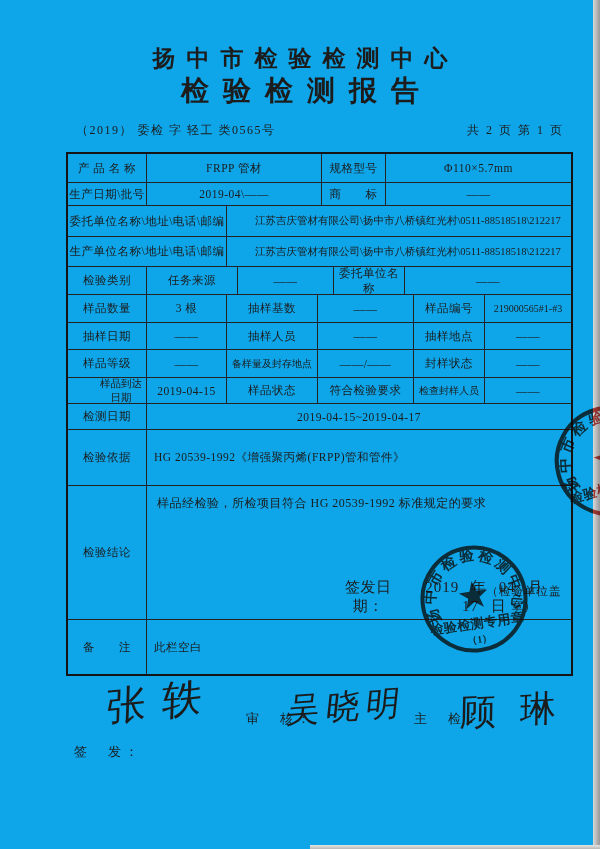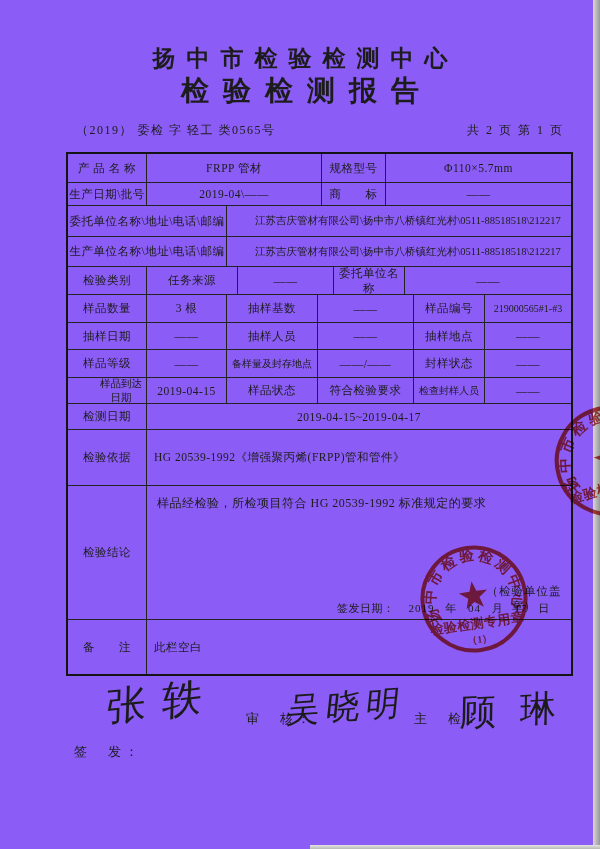--- a/index.html
+++ b/index.html
@@ -1,18 +1,18 @@
 <!DOCTYPE html>
 <html><head>
 <meta charset="utf-8">
 <style>
   html,body { margin:0; padding:0; background:#e9e9e7; }
   .page {
     position:relative; width:600px; height:849px; margin:0 auto;
-    background:#8b5cf6; overflow:hidden;
+    background:#0ea5e9; overflow:hidden;
     font-family:"Liberation Serif","DejaVu Serif",serif;
     color:#1c1c1c;
   }
   .scan-edge-right { position:absolute; top:0; right:0; width:7px; height:100%;
     background:linear-gradient(to right,#d9d9d7,#97979a); }
   .scan-edge-bottom { position:absolute; bottom:0; right:0; width:290px; height:4px;
     background:linear-gradient(to bottom,#e3e3e1,#b9b9b7); }
 
   .org-title { position:absolute; top:43px; left:0; width:100%; text-align:center;
     font-size:23px; font-weight:700; letter-spacing:11px; text-indent:11px; }
@@ -35,21 +35,21 @@
   .c80{flex:0 0 80px} .c91{flex:0 0 91px} .c96{flex:0 0 96px} .c71{flex:0 0 71px}
   .fill{flex:1 1 auto}
   .h28{height:28px} .h22{height:22px} .h30{height:30px} .h29{height:29px} .h27{height:27px}
   .h26{height:26px} .h25{height:25px} .h55{height:55px} .h133{height:133px} .h54{height:54px}
 
   .concl-cell { position:relative; }
   .concl-text { position:absolute; top:9px; left:10px; right:6px; text-align:left;
     font-size:12px; letter-spacing:.5px; }
   .seal-note { position:absolute; top:98px; left:330px; font-size:11.5px; letter-spacing:1px; }
   .issue-line { position:absolute; bottom:3px; left:190px; right:16px;
-    display:flex; font-size:11px; }
+    display:flex; font-size:15px; }
   .issue-line .date { margin-left:14px; word-spacing:7px; letter-spacing:1px; }
 
   
   .stamp { position:absolute; mix-blend-mode:multiply; opacity:.92; }
   .stamp text { fill:#c4352e; font-family:"Liberation Serif","DejaVu Serif",serif; font-weight:700; }
   .stamp-main { left:414px; top:539px; transform:rotate(-8deg); }
   .stamp-side { left:548px; top:399px; transform:rotate(-16deg); }
 
   
   .sig-label { position:absolute; font-size:13px; letter-spacing:4px; }

